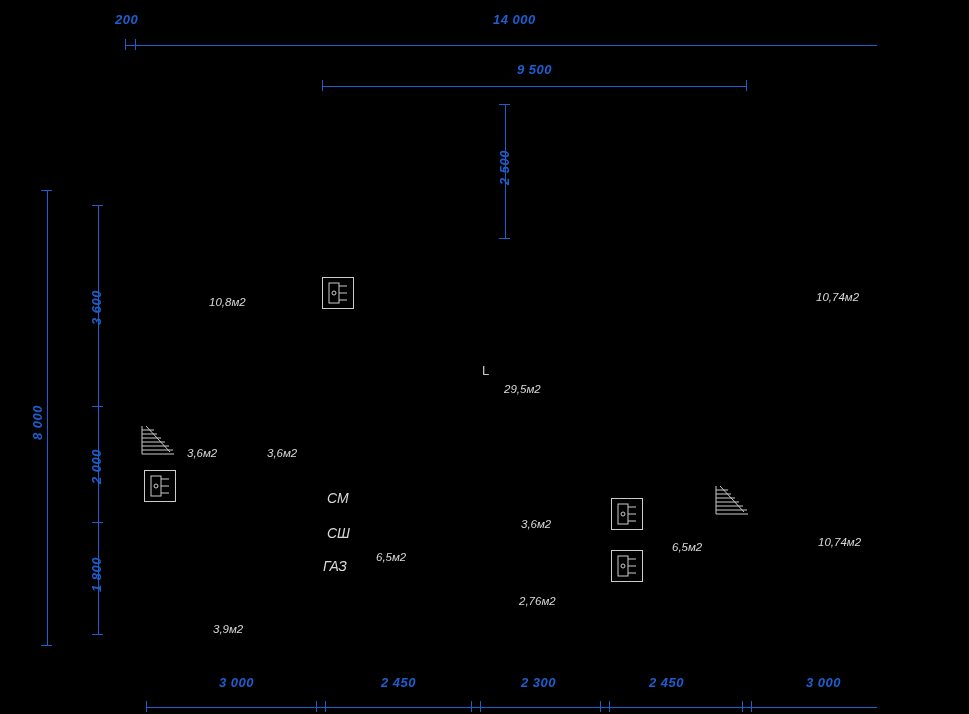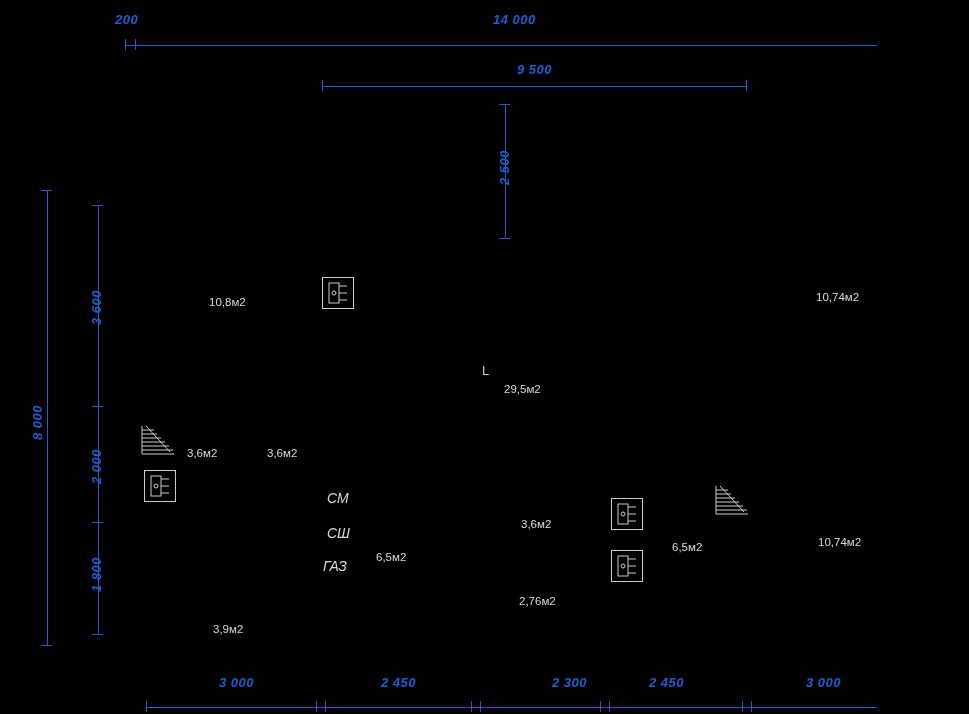--- a/index.html
+++ b/index.html
@@ -24,20 +24,21 @@
     white-space: nowrap;
     letter-spacing: 0.5px;
   }
   .dim-label.vert {
     transform-origin: 0 0;
     transform: rotate(-90deg);
   }
   .area-label {
     position: absolute;
     color: #d9d9d9;
+    font-style: italic;
     font-size: 11.5px;
     white-space: nowrap;
   }
   .room-label {
     position: absolute;
     color: #d9d9d9;
     font-style: italic;
     font-size: 14px;
     white-space: nowrap;
   }
@@ -99,21 +100,21 @@
   <div class="tick h" style="left:92px; top:406px;"></div>
   <div class="tick h" style="left:92px; top:522px;"></div>
   <div class="tick h" style="left:92px; top:634px;"></div>
 
   <div class="dim-label vert" style="left:89px; top:325px;">3 600</div>
   <div class="dim-label vert" style="left:89px; top:484px;">2 000</div>
   <div class="dim-label vert" style="left:89px; top:592px;">1 800</div>
 
   <div class="dim-label" style="left:219px; top:675px;">3 000</div>
   <div class="dim-label" style="left:381px; top:675px;">2 450</div>
-  <div class="dim-label" style="left:552px; top:675px;">2 300</div>
+  <div class="dim-label" style="left:521px; top:675px;">2 300</div>
   <div class="dim-label" style="left:649px; top:675px;">2 450</div>
   <div class="dim-label" style="left:806px; top:675px;">3 000</div>
 
   <div class="dimline h" style="left:146px; top:707px; width:760px;"></div>
   <div class="tick v" style="left:146px; top:701px;"></div>
   <div class="tick v" style="left:316px; top:701px;"></div>
   <div class="tick v" style="left:325px; top:701px;"></div>
   <div class="tick v" style="left:471px; top:701px;"></div>
   <div class="tick v" style="left:480px; top:701px;"></div>
   <div class="tick v" style="left:600px; top:701px;"></div>

